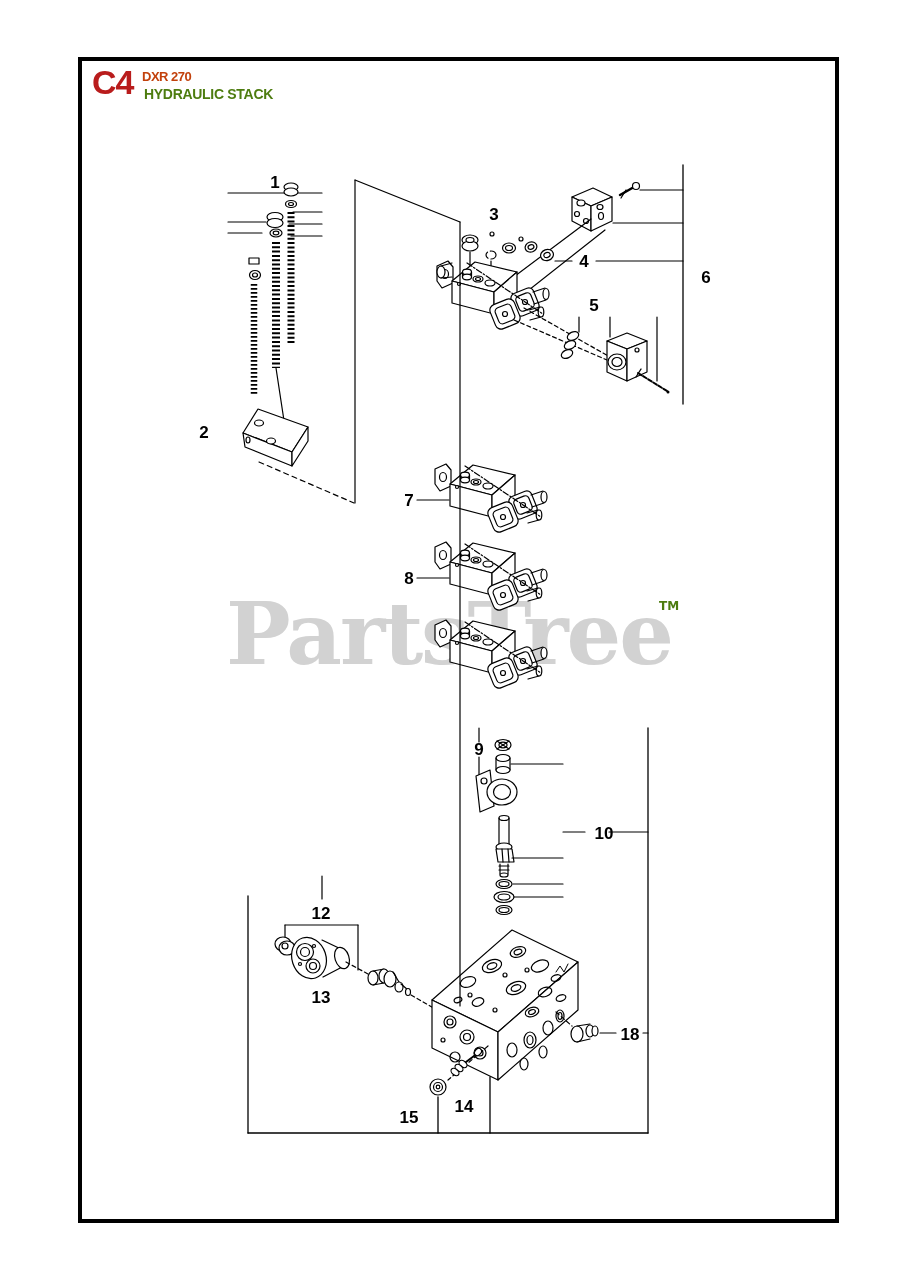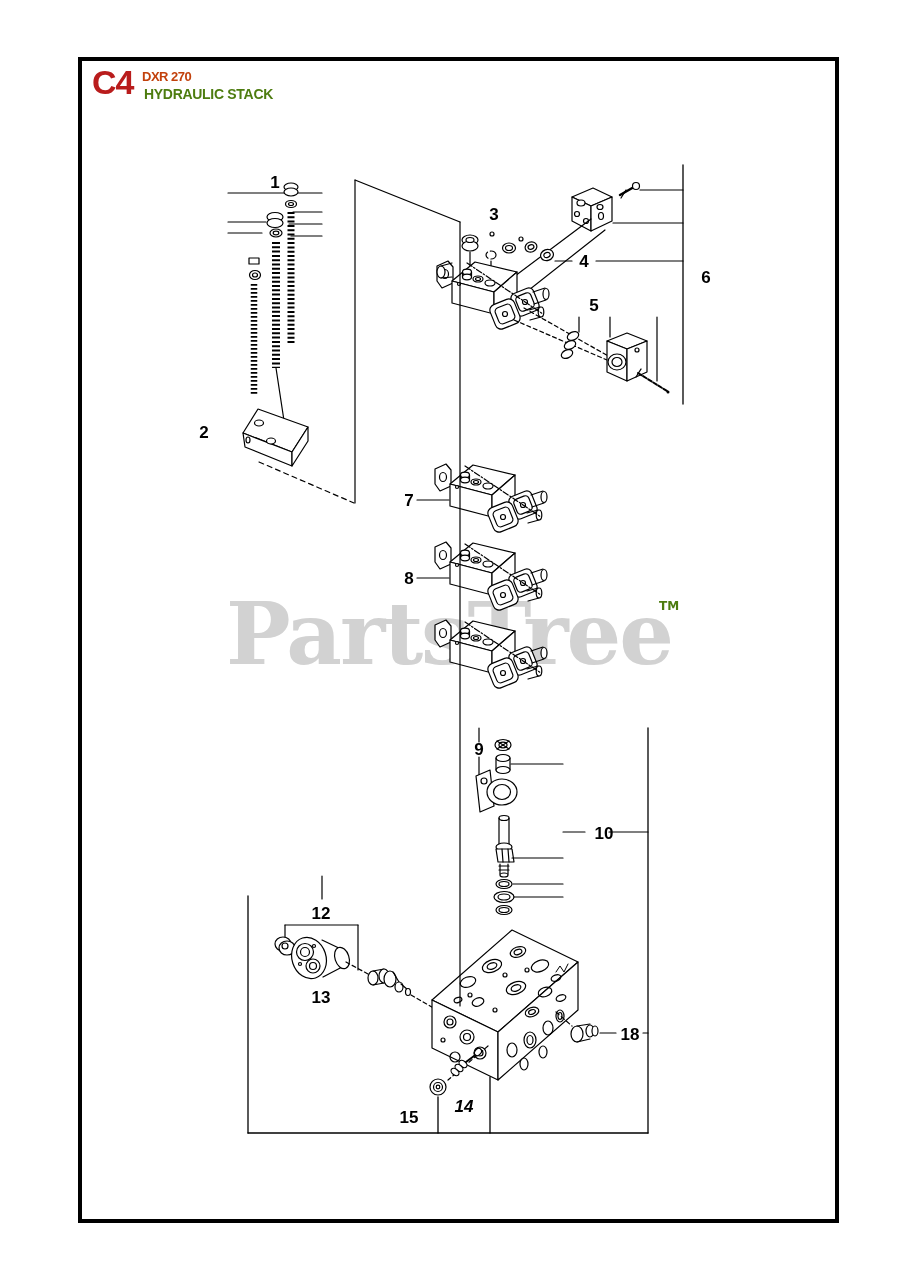--- a/index.html
+++ b/index.html
@@ -386,15 +386,15 @@
     <div class="callout" style="left: 584px; top: 261px;">4</div>
     <div class="callout" style="left: 594px; top: 305px;">5</div>
     <div class="callout" style="left: 706px; top: 277px;">6</div>
     <div class="callout" style="left: 409px; top: 500px;">7</div>
     <div class="callout" style="left: 409px; top: 578px;">8</div>
     <div class="callout" style="left: 479px; top: 749px;">9</div>
     <div class="callout" style="left: 604px; top: 833px;">10</div>
     <div class="callout" style="left: 630px; top: 1034px;">18</div>
     <div class="callout" style="left: 321px; top: 913px;">12</div>
     <div class="callout" style="left: 321px; top: 997px; text-align: right;">13</div>
-    <div class="callout" style="left: 464px; top: 1106px; font-style: italic;">14</div>
+    <div class="callout" style="left: 464px; top: 1106px;">14</div>
     <div class="callout" style="left: 409px; top: 1117px;">15</div>
   </div>
 
 </body></html>

